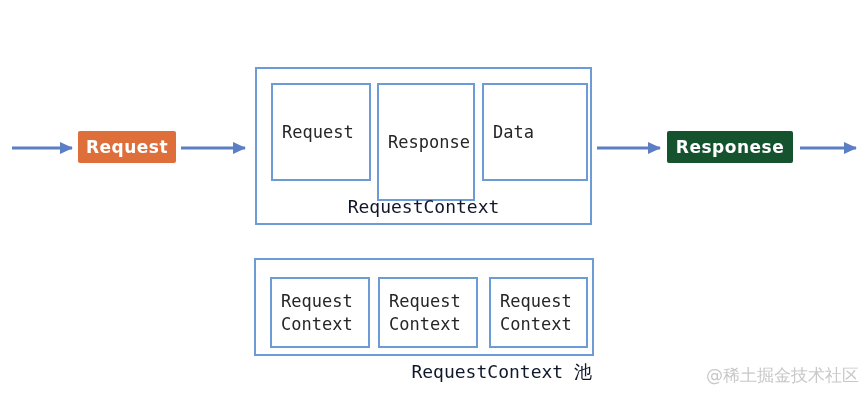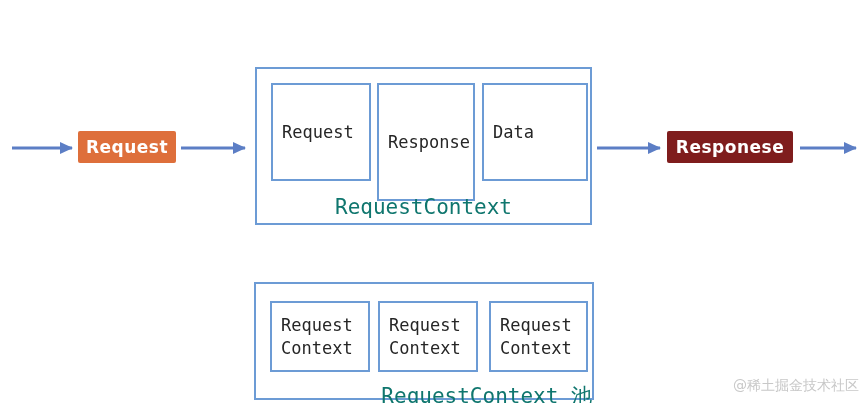--- a/index.html
+++ b/index.html
@@ -30,30 +30,30 @@
     border-radius: 2px;
   }
   .badge-request {
     left: 78px; top: 131px;
     width: 98px; height: 32px;
     background: #DE6F3B;
   }
   .badge-response {
     left: 667px; top: 131px;
     width: 126px; height: 32px;
-    background: #7f1d1d;
+    background: #14532d;
   }
   .outer-box {
     position: absolute;
     border: 2px solid #6C9BD5;
     background: #ffffff;
     box-sizing: border-box;
   }
   .ctx-box  { left: 255px; top: 67px;  width: 337px; height: 158px; }
-  .pool-box { left: 254px; top: 258px; width: 340px; height: 118px; margin-top: 24px; }
+  .pool-box { left: 254px; top: 258px; width: 340px; height: 98px; }
   .inner-box {
     position: absolute;
     border: 2px solid #6C9BD5;
     box-sizing: border-box;
     display: flex;
     align-items: center;
     padding-left: 9px;
     font-size: 17px;
     color: #262626;
     background: #ffffff;
@@ -62,31 +62,31 @@
   .ctx-item-1 { left: 14px;  top: 14px; width: 100px; height: 98px; }
   .ctx-item-2 { left: 120px; top: 14px; width: 98px;  height: 118px; }
   .ctx-item-3 { left: 225px; top: 14px; width: 106px;  height: 98px; }
   .pool-item-1 { left: 14px;  top: 17px; width: 100px; height: 71px; }
   .pool-item-2 { left: 122px; top: 17px; width: 100px; height: 71px; }
   .pool-item-3 { left: 233px; top: 17px; width: 99px;  height: 71px; }
   .box-label {
     position: absolute;
     left: 0; right: 0;
     text-align: center;
-    font-size: 21px;
-    color: #0f766e;
+    font-size: 18px;
+    color: #0f172a;
     line-height: 24px;
   }
   .ctx-label  { top: 126px; }
   .pool-label { top: 100px; text-align: right; }
   .watermark {
     position: absolute;
-    right: 6px; bottom: 8px;
+    right: 6px; bottom: 16px;
     font-family: "DejaVu Sans", sans-serif;
-    font-size: 14px;
+    font-size: 17px;
     color: #C8C8C8;
   }
 </style>
 </head>
 <body>
 
 <div class="canvas">
 
   <svg class="arrows" viewBox="0 0 865 403">
     <defs>

